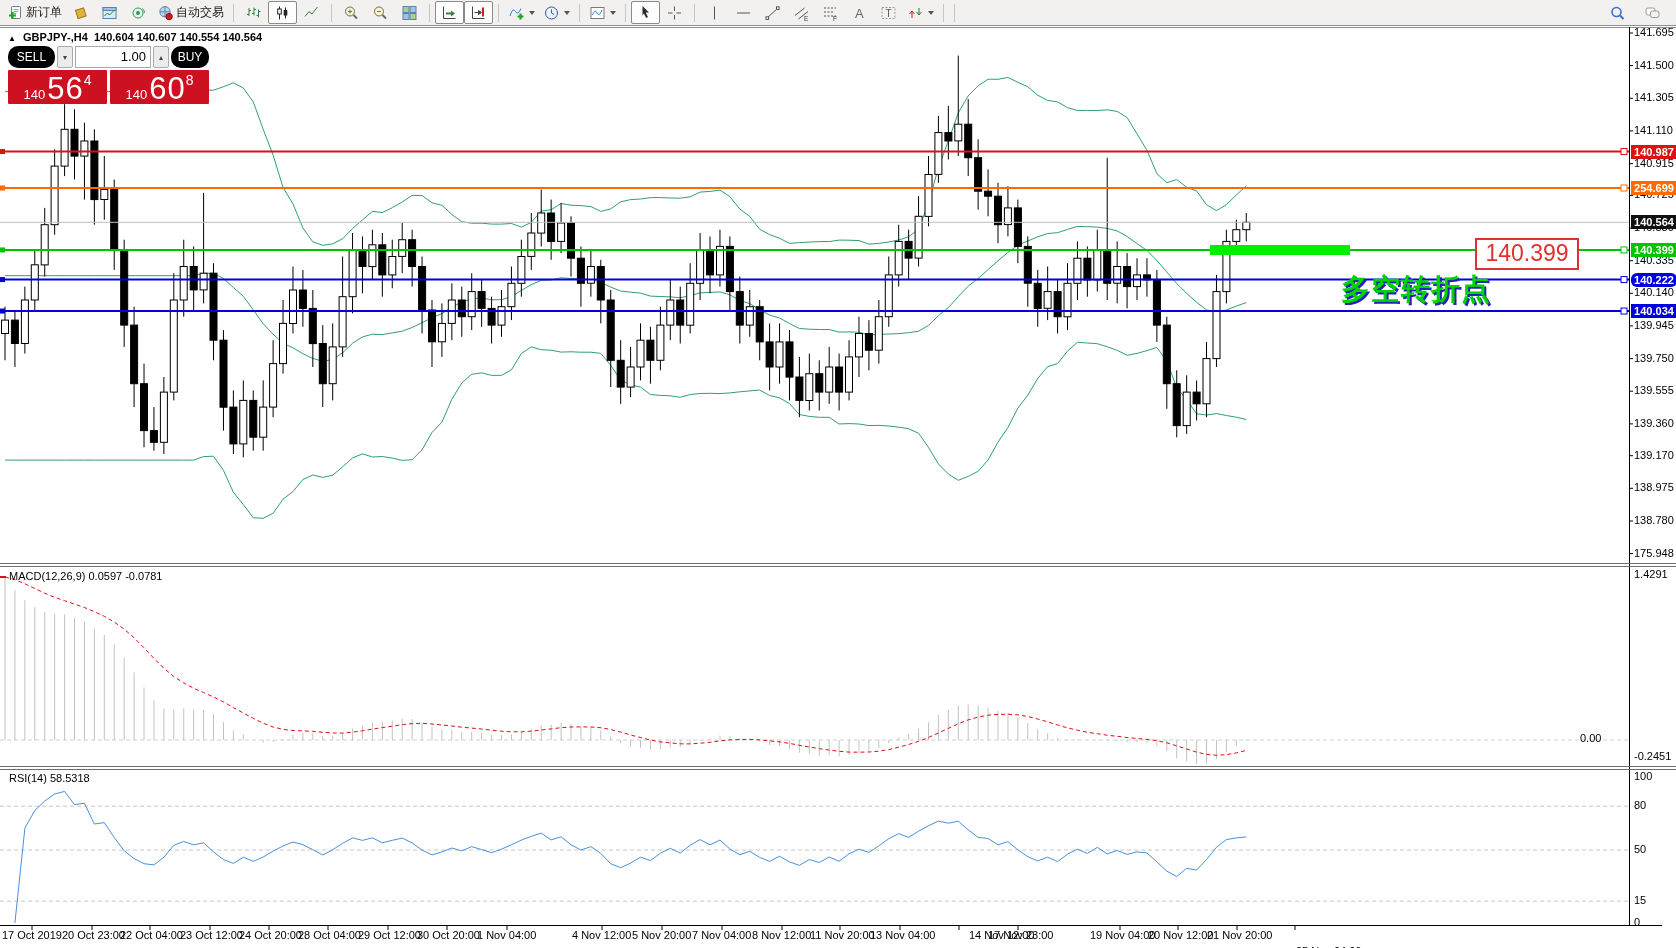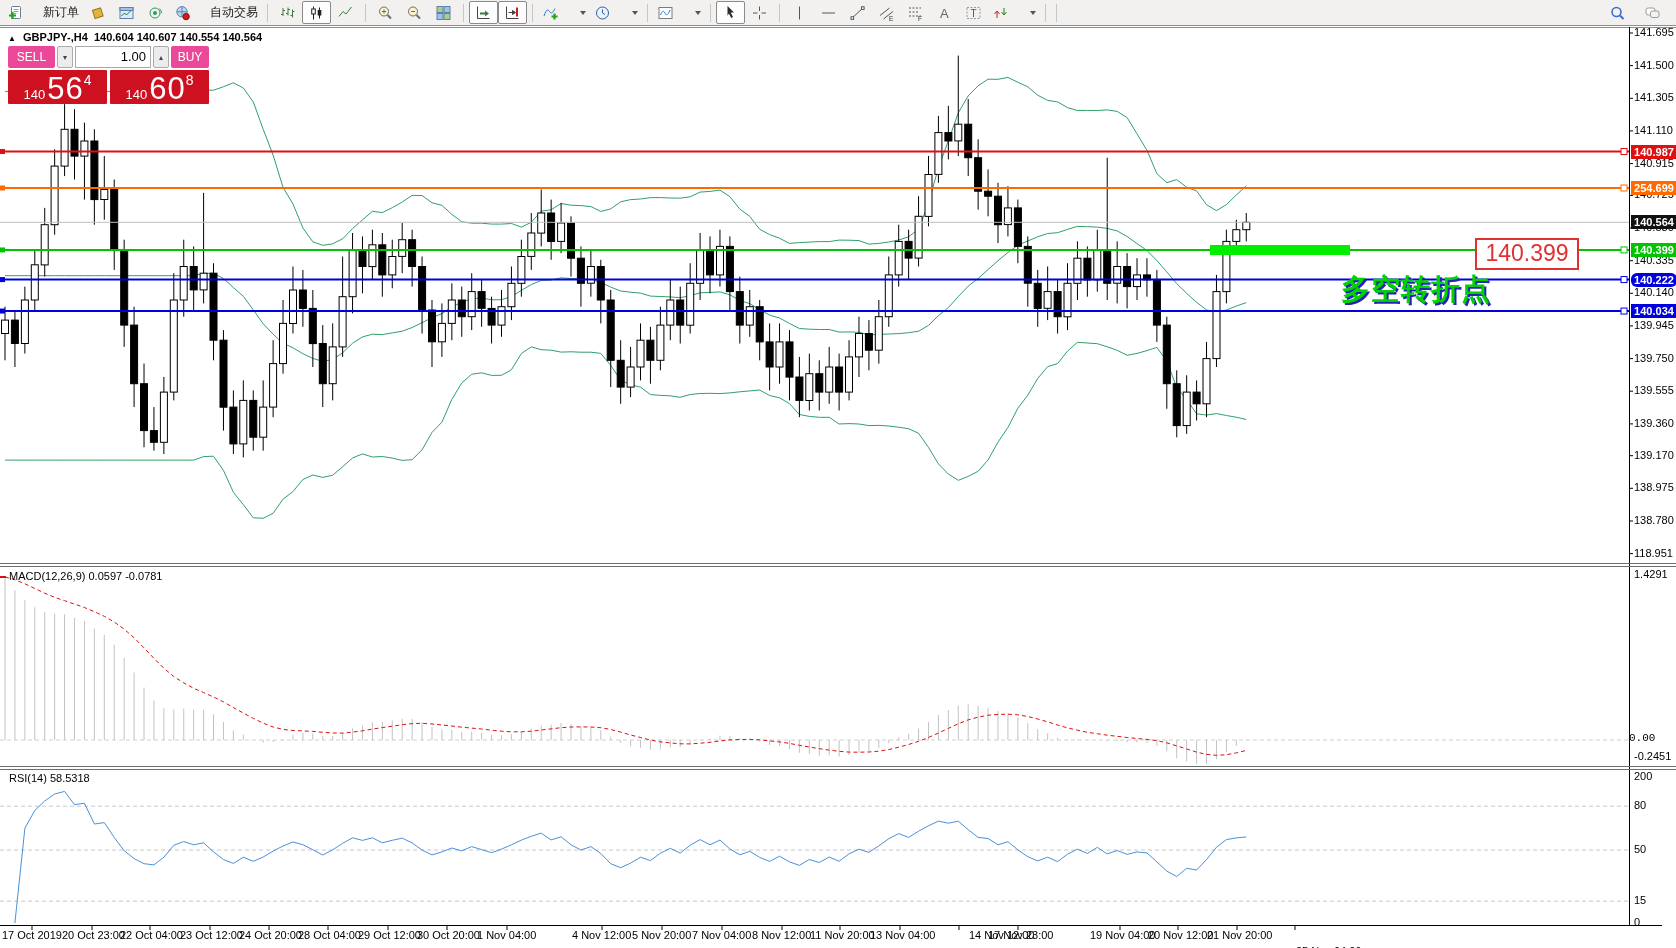--- a/index.html
+++ b/index.html
@@ -1,36 +1,36 @@
 <!DOCTYPE html>
 <html><head>
 <meta charset="utf-8">
 <style>
   html,body{margin:0;padding:0}
   body{width:1676px;height:948px;position:relative;background:#fff;overflow:hidden;
        font-family:"Liberation Sans",sans-serif;color:#000;font-size:11px}
   
   #toolbar{position:absolute;left:0;top:0;width:1676px;height:26px;background:#f2f1ef;
            border-bottom:1px solid #8f8f8f;display:flex;align-items:center;padding:0 3px;box-sizing:border-box}
-  .tbtn{height:21px;min-width:21px;display:flex;align-items:center;justify-content:center;gap:19px;
+  .tbtn{height:21px;min-width:21px;display:flex;align-items:center;justify-content:center;gap:2px;
         padding:0 3px;border:1px solid transparent;border-radius:2px;font-size:12px;color:#1a1a1a;white-space:nowrap}
   .tbtn.pressed{border:1px solid #8a8a8a;background:#fdfdfd}
   .tfb{font-size:11px;padding:2px 6px;color:#333}
   .sep{width:1px;height:18px;background:#c6c6c6;margin:0 5px}
   .ic{width:17px;height:16px;display:block}
   .caret{width:0;height:0;border-left:3px solid transparent;border-right:3px solid transparent;
          border-top:4px solid #555;margin-left:2px}
   #tb-right{margin-left:auto;display:flex;align-items:center;gap:6px;padding-right:6px}
   
   #title{position:absolute;left:8px;top:31px;font-size:11px;font-weight:bold;color:#000;z-index:5}
   #title .tri{font-size:8px;margin-right:4px}
   
   #ocp{position:absolute;left:8px;top:46px;width:201px;z-index:6}
   .ocr1{display:flex;height:22px;gap:2px}
-  .ocbtn{background:#ec4899;color:#fff;font-size:12px;display:flex;align-items:center;justify-content:center;border-radius:2px}
+  .ocbtn{background:#000000;color:#fff;font-size:12px;display:flex;align-items:center;justify-content:center;border-radius:10px}
   .sellbtn{width:47px}.buybtn{width:38px}
   .spinbtn{width:16px;background:#ececec;border:1px solid #ababab;display:flex;align-items:center;justify-content:center;
            font-size:8px;color:#444;box-sizing:border-box;border-radius:2px}
   .volfield{flex:1;background:#fff;border:1px solid #ababab;box-sizing:border-box;font-size:13px;
             text-align:right;padding:2px 4px 0 0;color:#000}
   .ocr2{display:flex;gap:3px;margin-top:2px;height:34px}
   .pp{flex:1;background:#ce1120;color:#fff;display:flex;align-items:flex-end;justify-content:center;padding-bottom:2px;border-radius:1px}
   .pp .sm{font-size:13px;margin-right:2px;line-height:15px}
   .pp .big{font-size:31px;line-height:27px;letter-spacing:1px}
   .pp .sup{font-size:14px;line-height:14px;align-self:flex-start;margin-top:3px}
@@ -739,21 +739,21 @@
     <div class="axlabel" style="position: absolute; left: 1634px; top: 221px;">140.530</div>
     <div class="axlabel" style="position: absolute; left: 1634px; top: 254px;">140.335</div>
     <div class="axlabel" style="position: absolute; left: 1634px; top: 286px;">140.140</div>
     <div class="axlabel" style="position: absolute; left: 1634px; top: 319px;">139.945</div>
     <div class="axlabel" style="position: absolute; left: 1634px; top: 352px;">139.750</div>
     <div class="axlabel" style="position: absolute; left: 1634px; top: 384px;">139.555</div>
     <div class="axlabel" style="position: absolute; left: 1634px; top: 417px;">139.360</div>
     <div class="axlabel" style="position: absolute; left: 1634px; top: 449px;">139.170</div>
     <div class="axlabel" style="position: absolute; left: 1634px; top: 481px;">138.975</div>
     <div class="axlabel" style="position: absolute; left: 1634px; top: 514px;">138.780</div>
-    <div class="axlabel" style="position: absolute; left: 1634px; top: 547px;">118.951</div>
+    <div class="axlabel" style="position: absolute; left: 1634px; top: 547px;">175.948</div>
     <div class="badge" style="position: absolute; left: 1631px; top: 145px; background: rgb(221, 17, 17);">140.987</div>
     <div class="badge" style="position: absolute; left: 1631px; top: 181px; background: rgb(255, 106, 0);">254.699</div>
     <div class="badge" style="position: absolute; left: 1631px; top: 215px; background: rgb(17, 17, 17);">140.564</div>
     <div class="badge" style="position: absolute; left: 1631px; top: 243px; background: rgb(0, 196, 0);">140.399</div>
     <div class="badge" style="position: absolute; left: 1631px; top: 273px; background: rgb(0, 0, 221); border-radius: 6px;">140.222</div>
     <div class="badge" style="position: absolute; left: 1631px; top: 304px; background: rgb(0, 0, 221);">140.034</div>
     <div class="tlabel" style="position: absolute; left: 2px; top: 929px;">17 Oct 2019</div>
     <div class="tlabel" style="position: absolute; left: 62px; top: 929px;">20 Oct 23:00</div>
     <div class="tlabel" style="position: absolute; left: 120px; top: 929px;">22 Oct 04:00</div>
     <div class="tlabel" style="position: absolute; left: 180px; top: 929px;">23 Oct 12:00</div>
@@ -768,20 +768,20 @@
     <div class="tlabel" style="position: absolute; left: 752px; top: 929px;">8 Nov 12:00</div>
     <div class="tlabel" style="position: absolute; left: 810px; top: 929px;">11 Nov 20:00</div>
     <div class="tlabel" style="position: absolute; left: 870px; top: 929px;">13 Nov 04:00</div>
     <div class="tlabel" style="position: absolute; left: 969px; top: 929px;">14 Nov 12:00</div>
     <div class="tlabel" style="position: absolute; left: 988px; top: 929px;">17 Nov 23:00</div>
     <div class="tlabel" style="position: absolute; left: 1090px; top: 929px;">19 Nov 04:00</div>
     <div class="tlabel" style="position: absolute; left: 1148px; top: 929px;">20 Nov 12:00</div>
     <div class="tlabel" style="position: absolute; left: 1207px; top: 929px;">21 Nov 20:00</div>
     <div class="tlabel" style="position: absolute; left: 1296px; top: 929px; margin-top: 16px;">25 Nov 04:00</div>
     <div class="axlabel" style="position: absolute; left: 1634px; top: 568px;">1.4291</div>
-    <div class="axlabel" style="position: absolute; left: 1629px; top: 732px; font-family: Liberation Mono, monospace;">0.00</div>
+    <div class="axlabel" style="position: absolute; left: 1580px; top: 732px;">0.00</div>
     <div class="axlabel" style="position: absolute; left: 1634px; top: 750px;">-0.2451</div>
-    <div class="axlabel" style="position: absolute; left: 1634px; top: 770px;">200</div>
+    <div class="axlabel" style="position: absolute; left: 1634px; top: 770px;">100</div>
     <div class="axlabel" style="position: absolute; left: 1634px; top: 799px;">80</div>
     <div class="axlabel" style="position: absolute; left: 1634px; top: 843px; text-align: right;">50</div>
     <div class="axlabel" style="position: absolute; left: 1634px; top: 894px;">15</div>
     <div class="axlabel" style="position: absolute; left: 1634px; top: 916px;">0</div>
   </div>
 
 </body></html>

